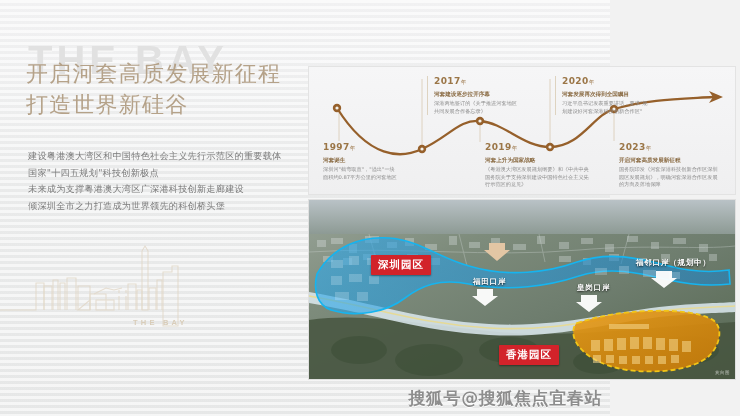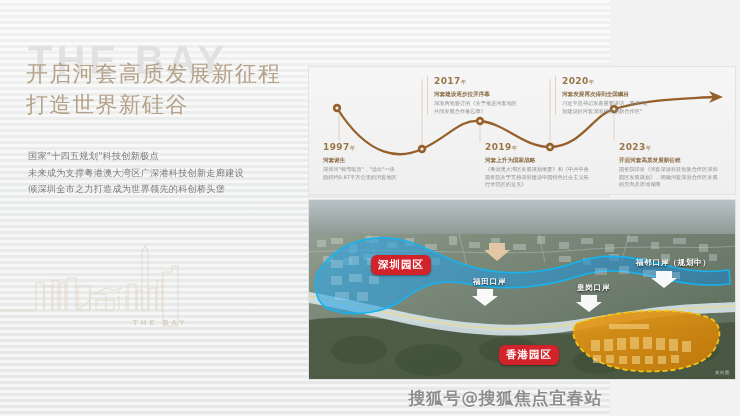--- a/index.html
+++ b/index.html
@@ -91,21 +91,21 @@
   .map{
     position:absolute;left:5px;top:199px;width:428px;height:181px;
     background:#6d7a6a;overflow:hidden;border:1px solid #e0e0e0;box-sizing:border-box;
   }
   .map-svg{position:absolute;left:0;top:0;width:426px;height:179px;}
 
   .mlabel{position:absolute;font-family:"DejaVu Sans","Liberation Sans",sans-serif;}
 
   .tag-red{
     background:#d2232a;color:#fff;font-size:10.5px;font-weight:700;
-    padding:3px 7px;letter-spacing:1px;border-radius:6px;
+    padding:3px 7px;letter-spacing:1px;border-radius:1px;
     box-shadow:0 1px 2px rgba(0,0,0,.4);
   }
   .tag-tan{
     background:#e3c6a4;color:#4a3b28;font-size:10px;font-weight:700;
     padding:4px 10px;letter-spacing:1.5px;border-radius:2px;
     box-shadow:0 1px 3px rgba(0,0,0,.35);
   }
   .tag-plain{
     color:#fff;font-size:7.5px;font-weight:700;letter-spacing:.8px;
     text-shadow:0 1px 2px rgba(0,0,0,.75);white-space:nowrap;padding-left:9px;
@@ -131,20 +131,21 @@
   <div class="left">
 
     <div class="ghost-title">THE BAY</div>
 
     <div class="headline">
       <div>开启河套高质发展新征程</div>
       <div>打造世界新硅谷</div>
     </div>
 
     <div class="bullets">
+      <div>建设粤港澳大湾区和中国特色社会主义先行示范区的重要载体</div>
       <div>国家"十四五规划"科技创新极点</div>
       <div>未来成为支撑粤港澳大湾区广深港科技创新走廊建设</div>
       <div>倾深圳全市之力打造成为世界领先的科创桥头堡</div>
     </div>
 
     <svg class="skyline" viewBox="0 0 300 120">
       <g fill="none" stroke="#e0d5c4" stroke-width="1.1">
         <path d="M0 72 L36 72 L36 45 L44 45 L44 72"></path>
         <path d="M44 72 L44 48 L52 48 L52 72"></path>
         <path d="M53 72 L53 42 L58 42 L58 72"></path>

